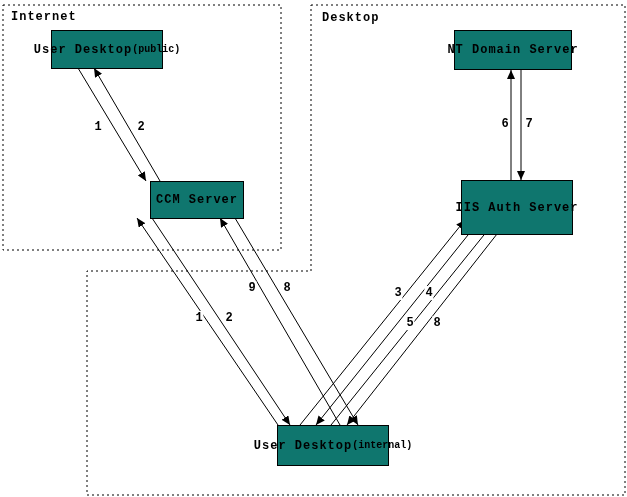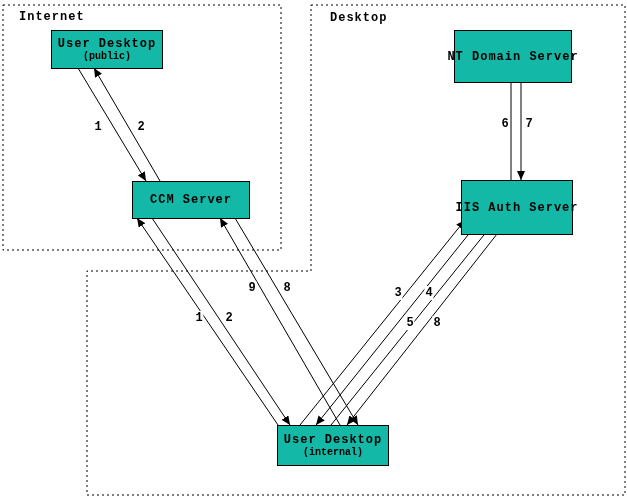--- a/index.html
+++ b/index.html
@@ -11,29 +11,27 @@
     font-family: "Liberation Mono", "DejaVu Sans Mono", monospace;
     overflow: hidden;
   }
   #wires { position: absolute; left: 0; top: 0; }
   .zone-label {
     position: absolute;
     font: bold 12px "Liberation Mono", "DejaVu Sans Mono", monospace;
     letter-spacing: 1px;
     color: #000;
     white-space: nowrap;
-    margin-left: 8px;
   }
   .node {
     position: absolute;
-    background: #14b8a6;
+    background: #0f766e;
     border: 1px solid #000;
     box-sizing: border-box;
     display: flex;
-    flex-direction: column;
     align-items: center;
     justify-content: center;
     text-align: center;
   }
   .node-title {
     font: bold 12px "Liberation Mono", "DejaVu Sans Mono", monospace;
     letter-spacing: 1px;
     color: #000;
     white-space: nowrap;
   }
@@ -87,25 +85,25 @@
   </svg>
 
   <span class="zone-label" style="left:11px; top:10px">Internet</span>
   <span class="zone-label" style="left:322px; top:11px">Desktop</span>
 
   <div class="node" style="left:51px; top:30px; width:112px; height:39px">
     <div class="node-title">User Desktop</div>
     <div class="node-sub">(public)</div>
   </div>
 
-  <div class="node" style="left:132px; top:181px; width:118px; height:38px">
+  <div class="node" style="left:150px; top:181px; width:94px; height:38px">
     <div class="node-title">CCM Server</div>
   </div>
 
-  <div class="node" style="left:454px; top:30px; width:118px; height:53px">
+  <div class="node" style="left:454px; top:30px; width:118px; height:40px">
     <div class="node-title">NT Domain Server</div>
   </div>
 
   <div class="node" style="left:461px; top:180px; width:112px; height:55px">
     <div class="node-title">IIS Auth Server</div>
   </div>
 
   <div class="node" style="left:277px; top:425px; width:112px; height:41px">
     <div class="node-title">User Desktop</div>
     <div class="node-sub">(internal)</div>

